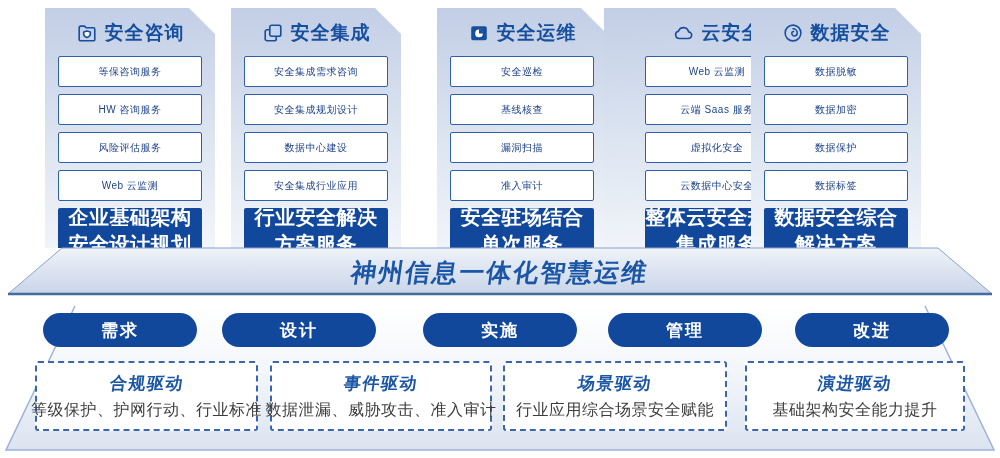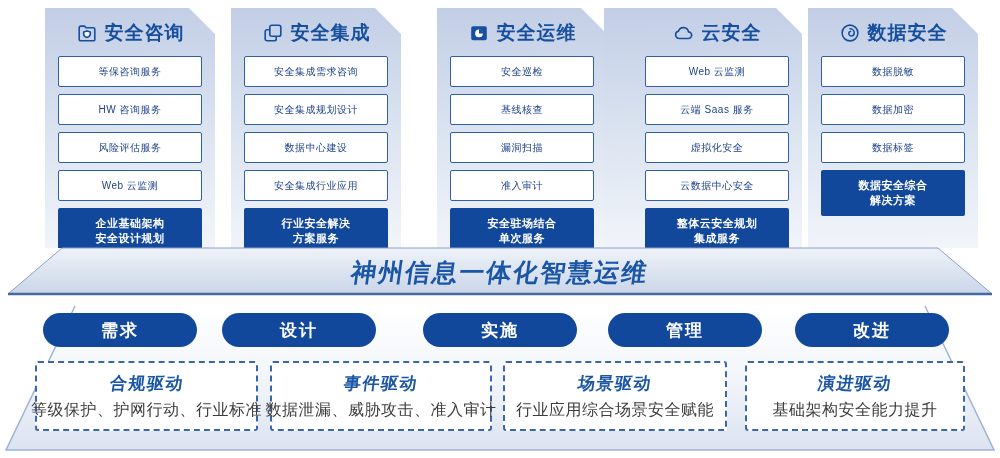--- a/index.html
+++ b/index.html
@@ -13,21 +13,21 @@
   .card-head{margin-top:12px;height:26px;display:flex;align-items:center;justify-content:center;gap:7px;}
   .card-head .icon{width:22px;height:22px;display:inline-flex;}
   .card-head .icon svg{width:22px;height:22px;}
   .card-title{font-size:19px;font-weight:bold;color:#174f9f;letter-spacing:1px;white-space:nowrap;}
   .card-items{padding:10px 13px 0 13px;}
   .card-item{height:29px;margin-bottom:7px;background:#ffffff;border:1.5px solid #2e5fae;border-radius:2px;
              display:flex;align-items:center;justify-content:center;
              font-size:10px;color:#1d4288;letter-spacing:.5px;white-space:nowrap;}
   .card-highlight{margin:1px 13px 0 13px;height:46px;background:#12489c;border-radius:2px;
                   display:flex;flex-direction:column;align-items:center;justify-content:center;
-                  color:#ffffff;font-size:11px;font-weight:bold;line-height:1.35;letter-spacing:.5px;white-space:nowrap;}
+                  color:#ffffff;font-size:20px;font-weight:bold;line-height:1.35;letter-spacing:.5px;white-space:nowrap;}
 
   
   .band-svg{position:absolute;left:0;top:247px;width:1000px;height:50px;}
   .band-title{position:absolute;left:0;top:256px;width:1000px;text-align:center;
               font-size:25px;font-weight:bold;color:#1a55a6;letter-spacing:2px;
               transform:skewX(-8deg);white-space:nowrap;}
 
   
   .platform-svg{position:absolute;left:0;top:300px;width:1000px;height:155px;}
 
@@ -125,33 +125,34 @@
           <div class="card-item">Web 云监测</div>
           <div class="card-item">云端 Saas 服务</div>
           <div class="card-item">虚拟化安全</div>
           <div class="card-item">云数据中心安全</div>
         </div>
         <div class="card-highlight">
           <span>整体云安全规划</span>
           <span>集成服务</span>
         </div>
       </div>
-      <div class="card" style="left: 808px;">
+      <div class="card" style="left: 751px;">
         <div class="card-head">
           <span class="icon">
             <svg viewBox="0 0 24 24" fill="none" stroke="#174f9f" stroke-width="1.7" stroke-linecap="round">
               <circle cx="12" cy="12" r="8.6"></circle>
               <path d="M12 7.4a4.6 4.6 0 0 1 4.6 4.6c0 1.8-1.4 3.2-3.1 3.2a2.8 2.8 0 0 1-2.8-2.8c0-1.1.9-2 2-2"></path>
             </svg>
           </span>
           <span class="card-title">数据安全</span>
         </div>
         <div class="card-items">
           <div class="card-item">数据脱敏</div>
           <div class="card-item">数据加密</div>
+          <div class="card-item">数据保护</div>
           <div class="card-item">数据标签</div>
         </div>
         <div class="card-highlight">
           <span>数据安全综合</span>
           <span>解决方案</span>
         </div>
       </div>
     </div>
 
   <svg class="band-svg" viewBox="0 0 1000 50" preserveAspectRatio="none">

